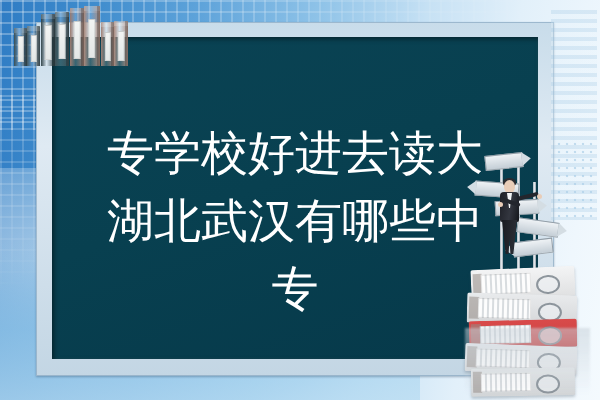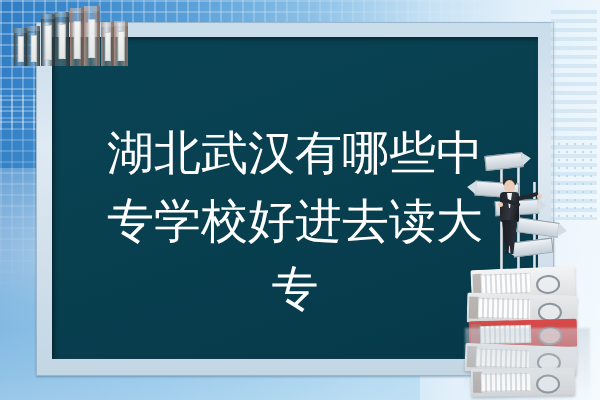--- a/index.html
+++ b/index.html
@@ -186,22 +186,22 @@
 
   <div class="bg-base"></div>
   <div class="bg-wash"></div>
   <div class="bg-wash2"></div>
   <div class="bg-grid"></div>
   <div class="bg-grid2"></div>
 
   <div class="board-frame"></div>
   <div class="board"></div>
   <div class="board-text">
+    <span>专学校好进去读大</span>
     <span>湖北武汉有哪些中</span>
-    <span>专学校好进去读大</span>
     <span>专</span>
   </div>
 
   <div class="binders" id="binders">
       <div class="binder" style="left: 0px; width: 13px; height: 38px; background: linear-gradient(90deg, rgb(60, 79, 84) 0%, rgba(255, 255, 255, 0.18) 40%, rgb(60, 79, 84) 100%);">
         <div class="top-cap"></div>
         <div class="spine-hi"></div>
         <div class="edge"></div>
       </div>
       <div class="binder" style="left: 13px; width: 13px; height: 40px; background: linear-gradient(90deg, rgb(68, 88, 94) 0%, rgba(255, 255, 255, 0.18) 40%, rgb(68, 88, 94) 100%);">

